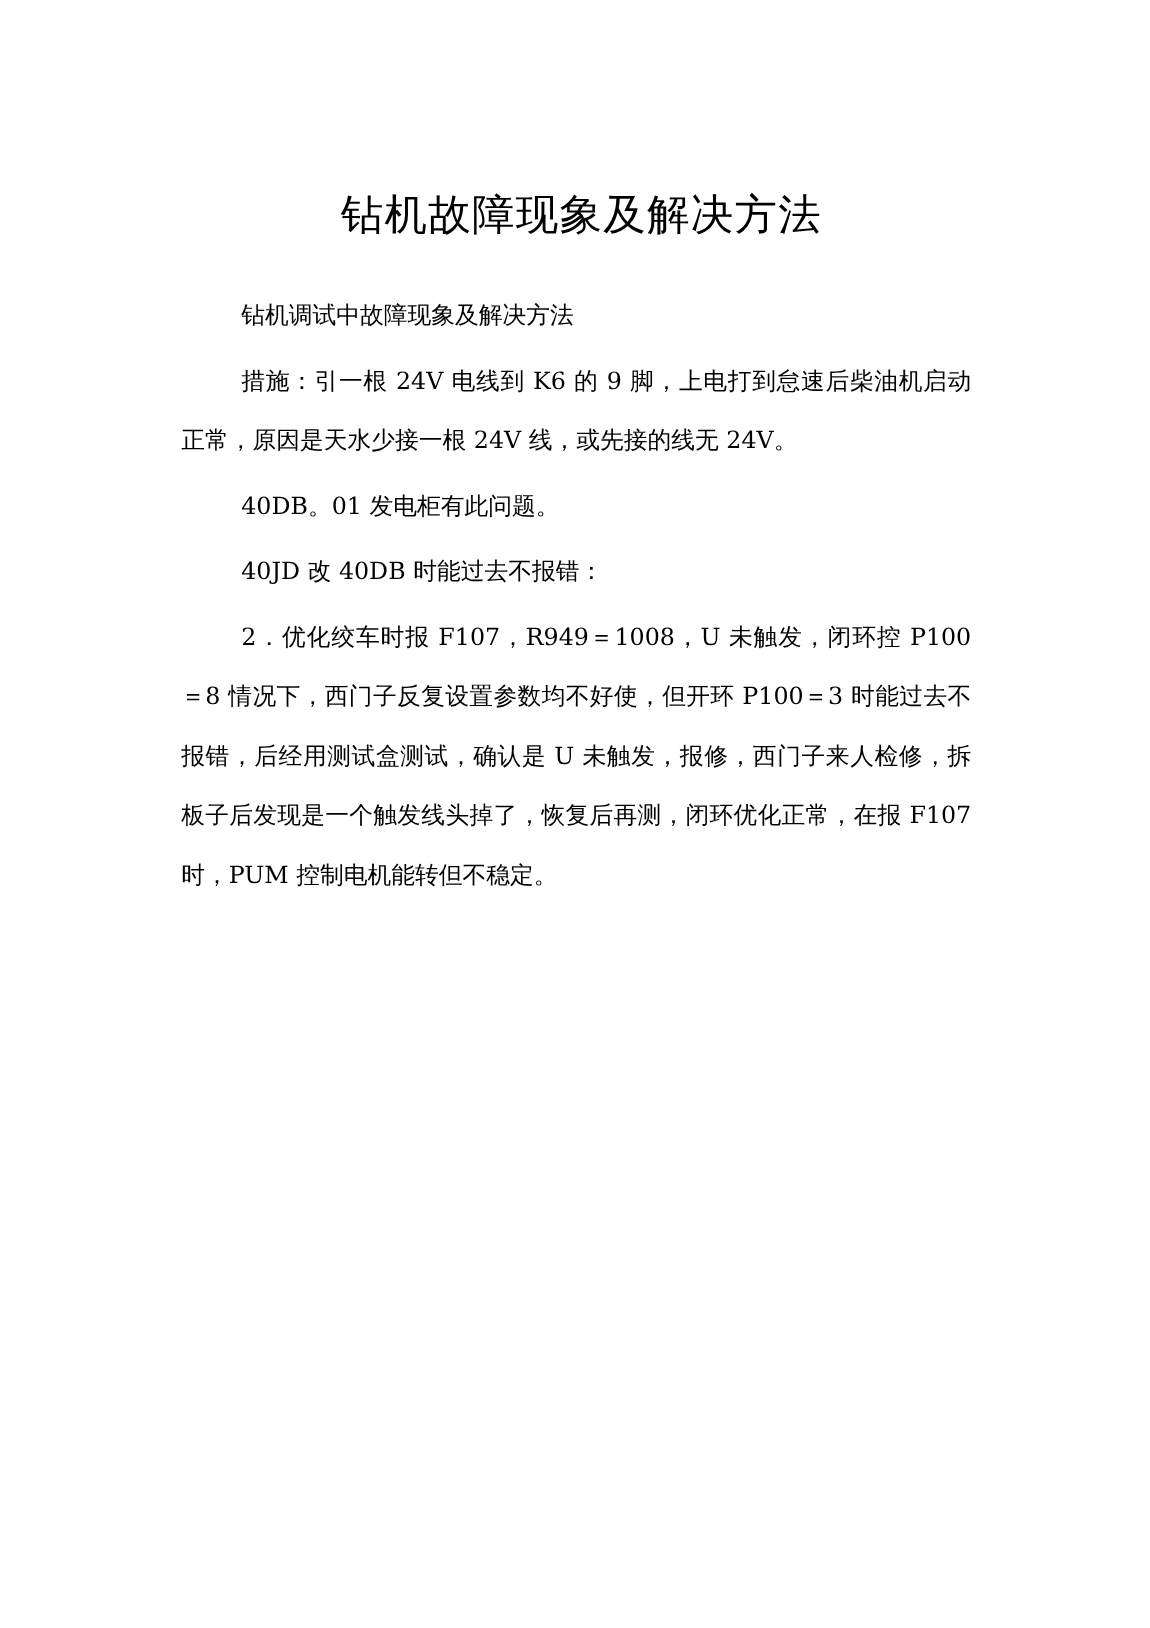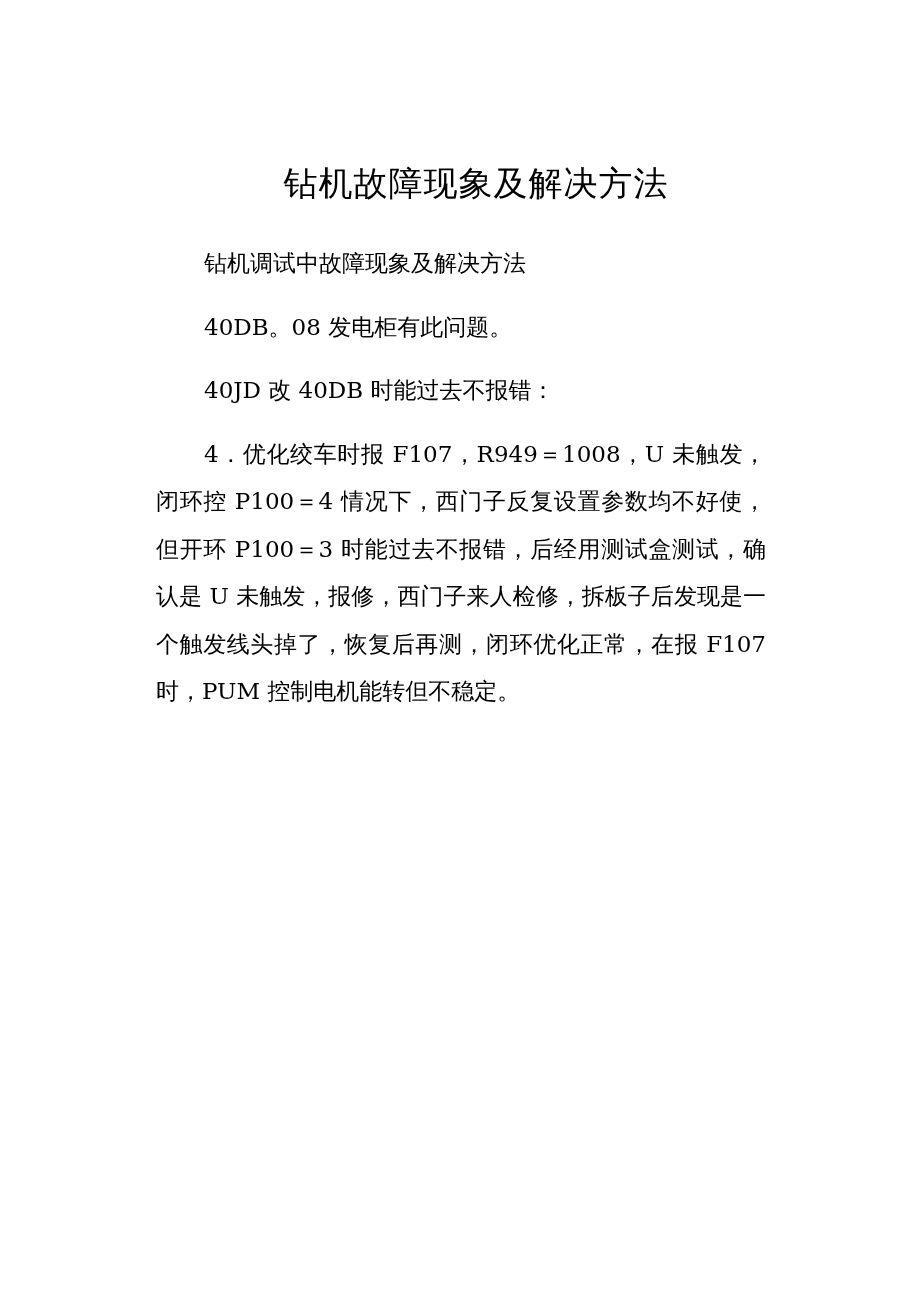--- a/index.html
+++ b/index.html
@@ -24,42 +24,43 @@
     .title {
       position: absolute;
       left: 0;
       width: 642px;
       top: 146px;
       text-align: center;
       font-size: 34px;
       line-height: 44px;
       letter-spacing: 1px;
       font-weight: normal;
-      margin: 15px;
+      margin: 4px;
     }
     .body {
       position: absolute;
       left: 0;
       top: 224px;
       width: 642px;
     }
     .para {
-      margin: 16px;
-      font-size: 23px;
+      margin: 5px;
+      font-size: 19px;
       line-height: 47.5px;
       text-indent: 48px;
       text-align: justify;
       text-align-last: left;
       word-break: break-all;
     }
   </style>
 </head>
 <body>
 
 <div class="page">
   <h1 class="title">钻机故障现象及解决方法</h1>
   <div class="body">
     <p class="para">钻机调试中故障现象及解决方法</p>
-    <p class="para">40DB。08 发电柜有此问题。</p>
+    <p class="para">措施：引一根 24V 电线到 K6 的 9 脚，上电打到怠速后柴油机启动正常，原因是天水少接一根 24V 线，或先接的线无 24V。</p>
+    <p class="para">40DB。01 发电柜有此问题。</p>
     <p class="para">40JD 改 40DB 时能过去不报错：</p>
-    <p class="para">4．优化绞车时报 F107，R949＝1008，U 未触发，闭环控 P100＝4 情况下，西门子反复设置参数均不好使，但开环 P100＝3 时能过去不报错，后经用测试盒测试，确认是 U 未触发，报修，西门子来人检修，拆板子后发现是一个触发线头掉了，恢复后再测，闭环优化正常，在报 F107 时，PUM 控制电机能转但不稳定。</p>
+    <p class="para">2．优化绞车时报 F107，R949＝1008，U 未触发，闭环控 P100＝8 情况下，西门子反复设置参数均不好使，但开环 P100＝3 时能过去不报错，后经用测试盒测试，确认是 U 未触发，报修，西门子来人检修，拆板子后发现是一个触发线头掉了，恢复后再测，闭环优化正常，在报 F107 时，PUM 控制电机能转但不稳定。</p>
   </div>
 </div>
 
 </body></html>

